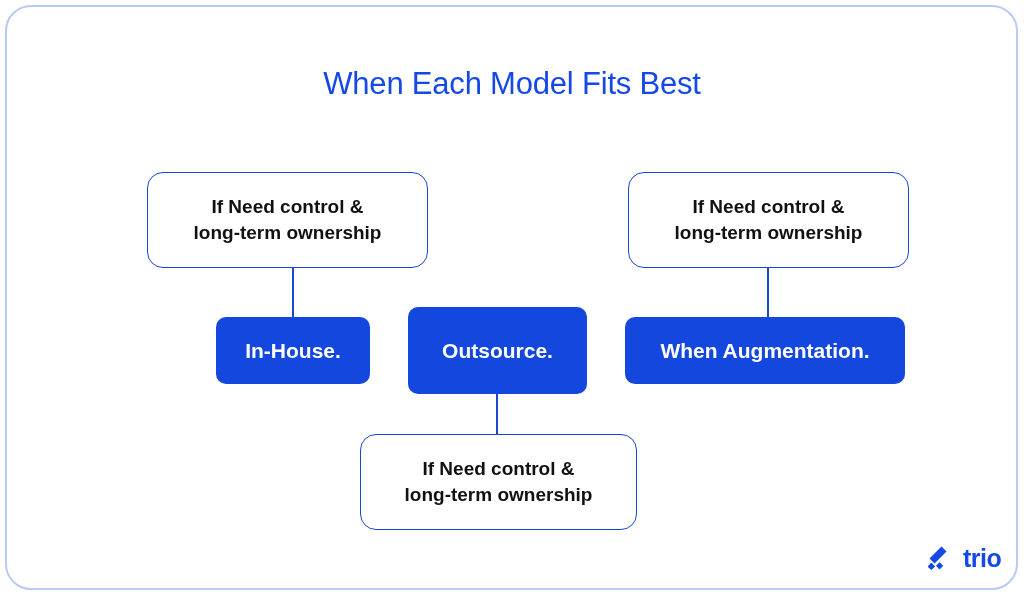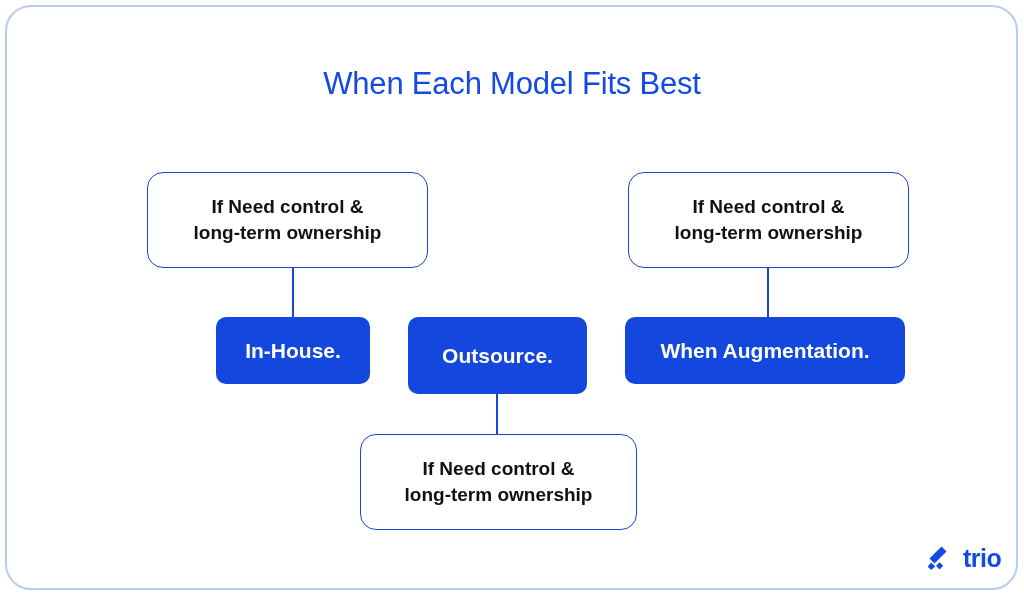--- a/index.html
+++ b/index.html
@@ -118,21 +118,21 @@
     <div>
       <div>If Need control &amp;</div>
       <div>long-term ownership</div>
     </div>
   </div>
 
   <div class="node node-solid" style="left:216px; top:317px; width:154px; height:67px;">
     <span>In-House.</span>
   </div>
 
-  <div class="node node-solid" style="left:408px; top:317px; width:179px; height:77px;text-align:center;">
+  <div class="node node-solid" style="left:408px; top:307px; width:179px; height:87px;text-align:center;">
     <span>Outsource.</span>
   </div>
 
   <div class="node node-solid" style="left:625px; top:317px; width:280px; height:67px;">
     <span>When Augmentation.</span>
   </div>
 
   <div class="node node-outline" style="left:360px; top:434px; width:277px; height:96px;">
     <div>
       <div>If Need control &amp;</div>

